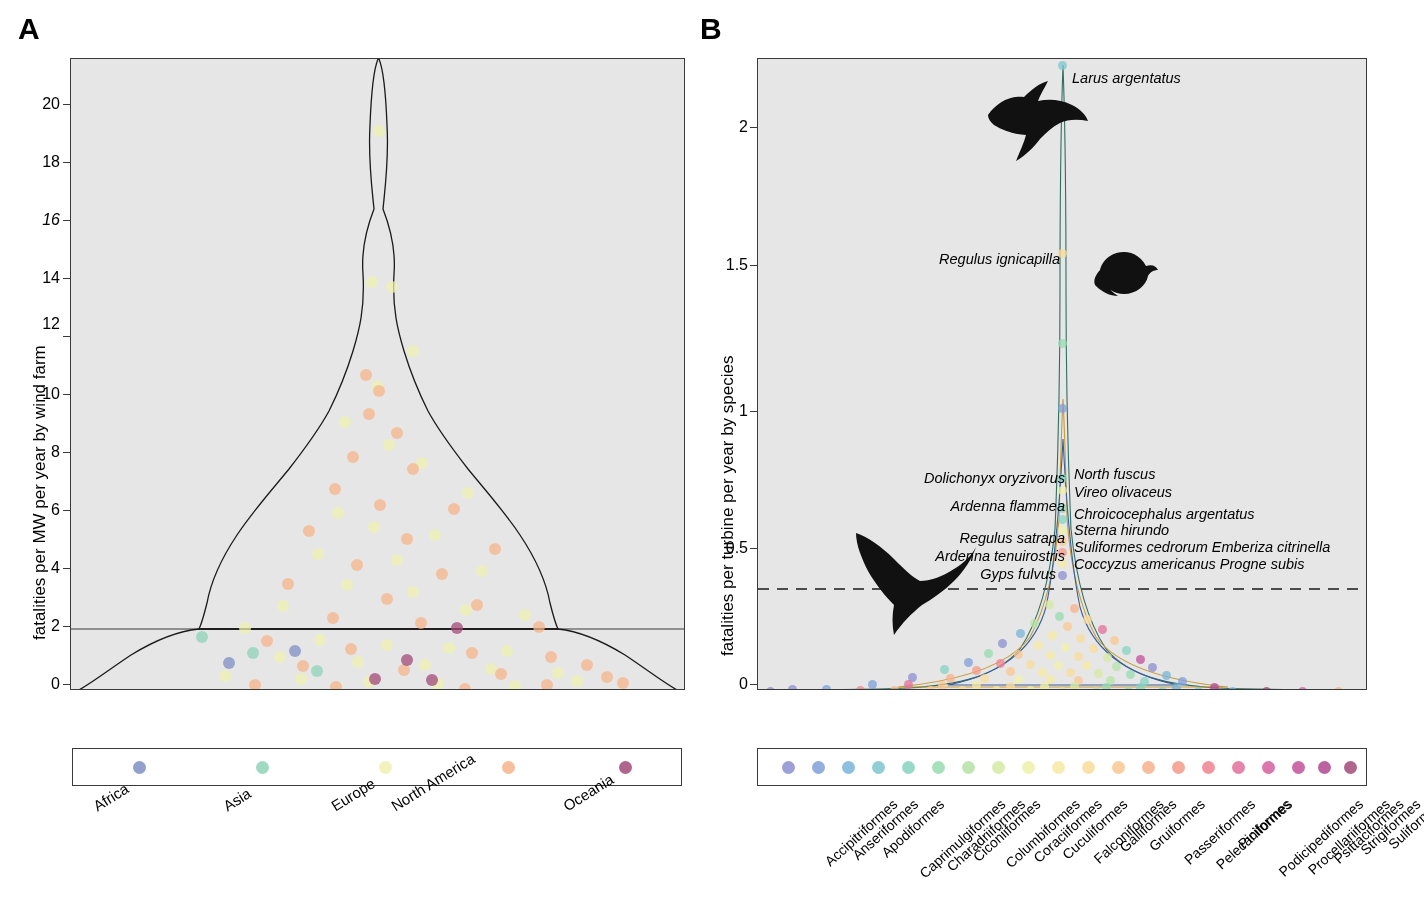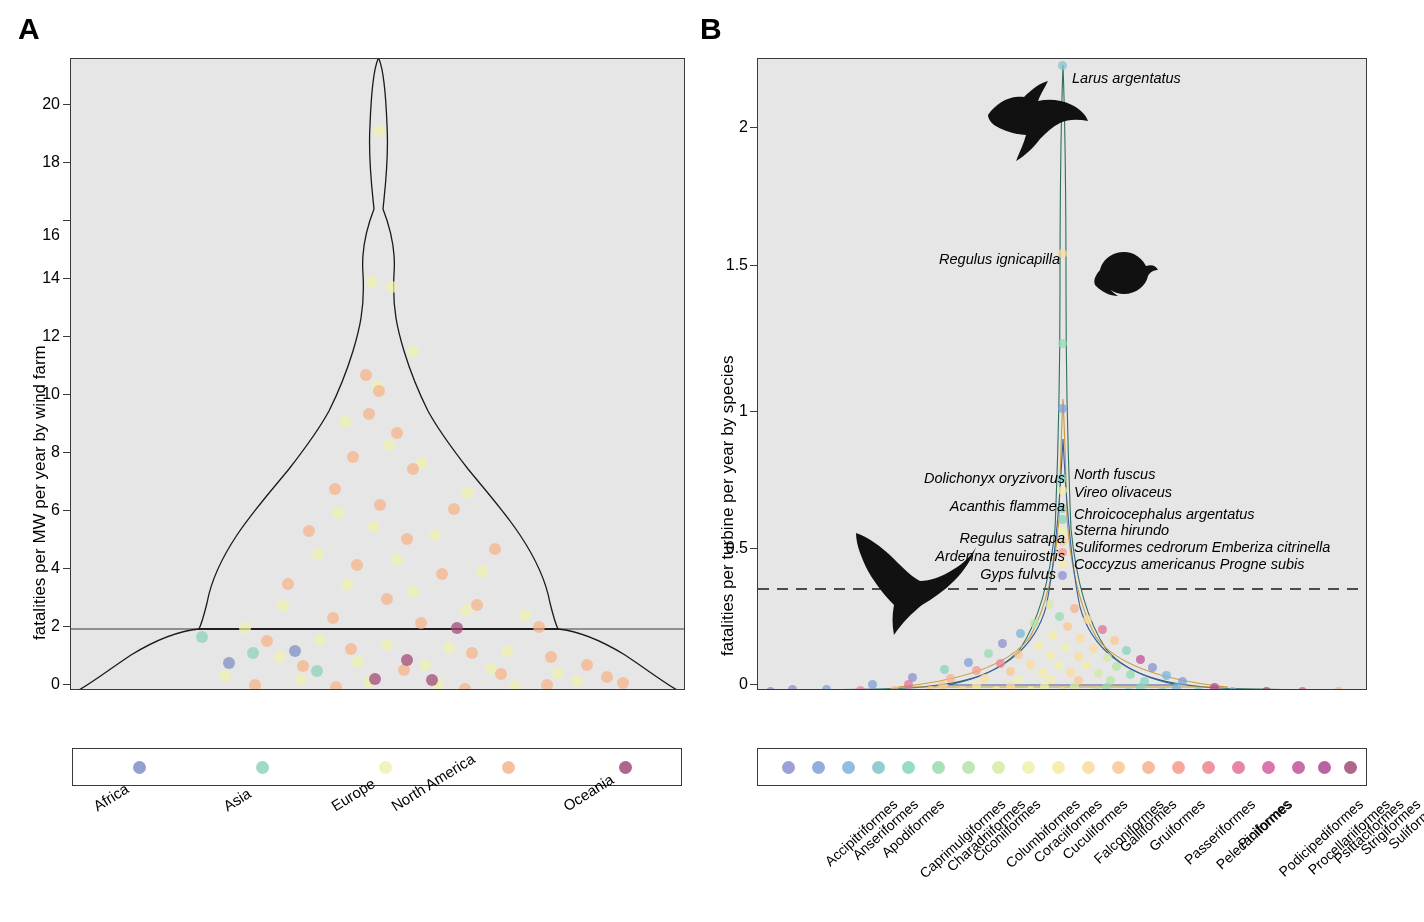--- a/index.html
+++ b/index.html
@@ -267,25 +267,25 @@
   <div class="ytick" style="left:18px;top:617px;width:42px;">2</div>
   <div class="tickmark" style="left:63px;top:626px;"></div>
   <div class="ytick" style="left:18px;top:559px;width:42px;">4</div>
   <div class="tickmark" style="left:63px;top:568px;"></div>
   <div class="ytick" style="left:18px;top:501px;width:42px;">6</div>
   <div class="tickmark" style="left:63px;top:510px;"></div>
   <div class="ytick" style="left:18px;top:443px;width:42px;">8</div>
   <div class="tickmark" style="left:63px;top:452px;"></div>
   <div class="ytick" style="left:18px;top:385px;width:42px;">10</div>
   <div class="tickmark" style="left:63px;top:394px;"></div>
-  <div class="ytick" style="left:18px;top:327px;width:42px;">12</div>
+  <div class="ytick" style="left:18px;top:315px;width:42px;">12</div>
   <div class="tickmark" style="left:63px;top:336px;"></div>
   <div class="ytick" style="left:18px;top:269px;width:42px;">14</div>
   <div class="tickmark" style="left:63px;top:278px;"></div>
-  <div class="ytick" style="left:18px;top:226px;width:42px;">16</div>
+  <div class="ytick" style="left:18px;top:211px;width:42px;font-style:italic;">16</div>
   <div class="tickmark" style="left:63px;top:220px;"></div>
   <div class="ytick" style="left:18px;top:153px;width:42px;">18</div>
   <div class="tickmark" style="left:63px;top:162px;"></div>
   <div class="ytick" style="left:18px;top:95px;width:42px;">20</div>
   <div class="tickmark" style="left:63px;top:104px;"></div>
 </div>
 
 <div class="legend-box" id="legend-a">
   <span class="legend-dot" style="left:60px;background:#7f8fc4;"></span>
   <span class="legend-dot" style="left:183px;background:#8fd3b8;"></span>
@@ -450,21 +450,21 @@
   <div class="tickmark" style="left:750px;top:127px;"></div>
 </div>
 
 <div>
   <div class="species-label right" style="left:1072px;top:70px;">Larus argentatus</div>
   <div class="species-label left" style="left:1060px;top:251px;">Regulus ignicapilla</div>
 
   <div class="species-label left" style="left:1065px;top:470px;">Dolichonyx oryzivorus</div>
   <div class="species-label right" style="left:1074px;top:466px;">North fuscus</div>
   <div class="species-label right" style="left:1074px;top:484px;">Vireo olivaceus</div>
-  <div class="species-label left" style="left:1065px;top:498px;">Acanthis flammea</div>
+  <div class="species-label left" style="left:1065px;top:498px;">Ardenna flammea</div>
   <div class="species-label right" style="left:1074px;top:506px;">Chroicocephalus argentatus</div>
   <div class="species-label right" style="left:1074px;top:522px;">Sterna hirundo</div>
   <div class="species-label left" style="left:1065px;top:530px;">Regulus satrapa</div>
   <div class="species-label right" style="left:1074px;top:539px;">Suliformes cedrorum  Emberiza citrinella</div>
   <div class="species-label left" style="left:1065px;top:548px;">Ardenna tenuirostris</div>
   <div class="species-label right" style="left:1074px;top:556px;">Coccyzus americanus  Progne subis</div>
   <div class="species-label left" style="left:1056px;top:566px;">Gyps fulvus</div>
 </div>
 
 <div class="legend-box" id="legend-b">

